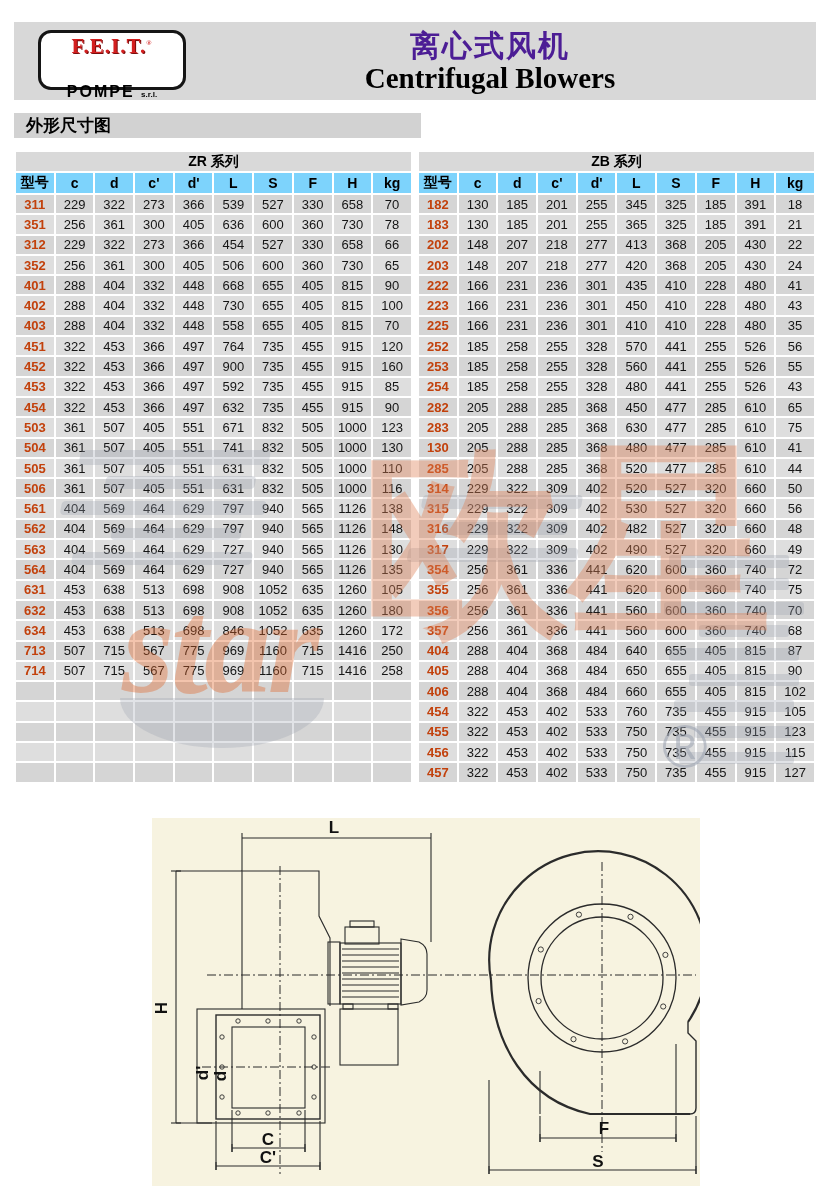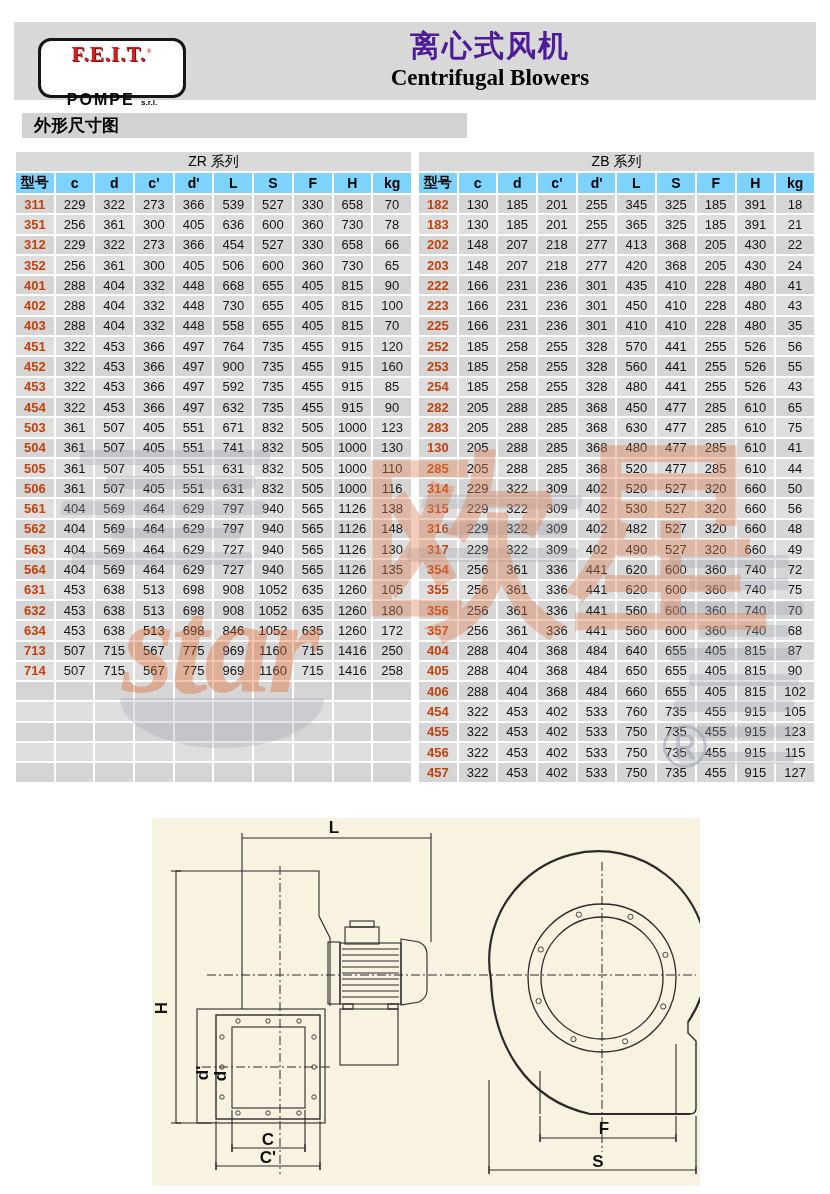--- a/index.html
+++ b/index.html
@@ -1,42 +1,42 @@
 <!DOCTYPE html>
 <html><head>
 <meta charset="utf-8">
 <style>
   html,body{margin:0;padding:0;}
   body{width:830px;height:1194px;position:relative;background:#ffffff;
        font-family:"Liberation Sans",sans-serif;overflow:hidden;}
 
   
   .band{position:absolute;left:14px;top:22px;width:802px;height:78px;background:#d8d8d8;}
-  .logo{position:absolute;left:24px;top:16px;width:148px;height:60px;background:#fff;
+  .logo{position:absolute;left:24px;top:8px;width:148px;height:60px;background:#fff;
         border:3px solid #151515;border-radius:13px;display:flex;flex-direction:column;
         align-items:center;justify-content:flex-start;box-sizing:border-box;}
   .brand{font-family:"Liberation Serif",serif;font-weight:bold;color:#d42020;
          font-size:21px;letter-spacing:1px;line-height:20px;text-shadow:1px 1px 0 #7a0c0c;}
   .brand sup{font-size:7px;color:#d42020;text-shadow:none;}
   .pompe{font-weight:bold;color:#000000;font-size:16px;letter-spacing:2px;line-height:17px;margin-top:27px;}
   .pompe .srl{font-size:8px;letter-spacing:0;}
   .titles{position:absolute;left:160px;right:10px;top:6px;text-align:center;}
   .title-cn{font-size:30px;font-weight:bold;color:#4c1d95;letter-spacing:2px;line-height:36px;}
-  .title-en{font-family:"Liberation Serif",serif;font-size:23px;font-weight:bold;color:#000;line-height:28px;}
+  .title-en{font-family:"Liberation Serif",serif;font-size:29px;font-weight:bold;color:#000;line-height:28px;}
 
   
-  .section-bar{position:absolute;left:14px;top:113px;width:445px;height:25px;background:#d2d2d2;
+  .section-bar{position:absolute;left:14px;top:113px;width:407px;height:25px;background:#d2d2d2;
                font-weight:bold;font-size:17px;line-height:25px;padding-left:12px;
-               box-sizing:border-box;color:#000;margin-left:8px;}
+               box-sizing:border-box;color:#000;}
 
   
   .tables{position:absolute;left:14px;top:150px;width:802px;display:flex;gap:4px;z-index:1;}
   table.dim{border-collapse:separate;border-spacing:2px;width:399px;table-layout:fixed;}
   table.dim th,table.dim td{text-align:center;padding:0;overflow:hidden;}
-  .series-title{background:#d9d9d9;height:19px;font-size:14px;font-weight:normal;color:#000;}
+  .series-title{background:#d9d9d9;height:19px;font-size:14px;font-weight:bold;color:#000;}
   .colhead{background:#7dd3fc;height:20px;font-size:14px;font-weight:bold;color:#000;}
   table.dim td{background:#d8d8d8;height:18.3px;font-size:13px;color:#151515;}
   table.dim tbody tr:nth-child(even) td{background:#dedede;}
   table.dim tbody tr:nth-child(odd) td{background:#d5d5d5;}
   table.dim td.model{font-weight:bold;color:#c2410c;}
 
   
   .watermark{position:absolute;left:14px;top:150px;width:802px;height:660px;z-index:3;
              pointer-events:none;}
 

